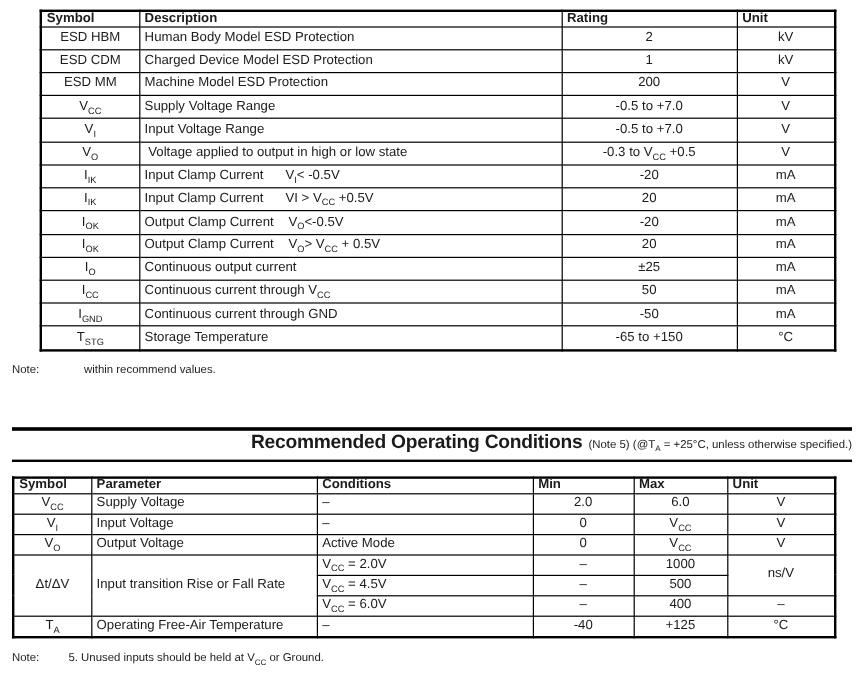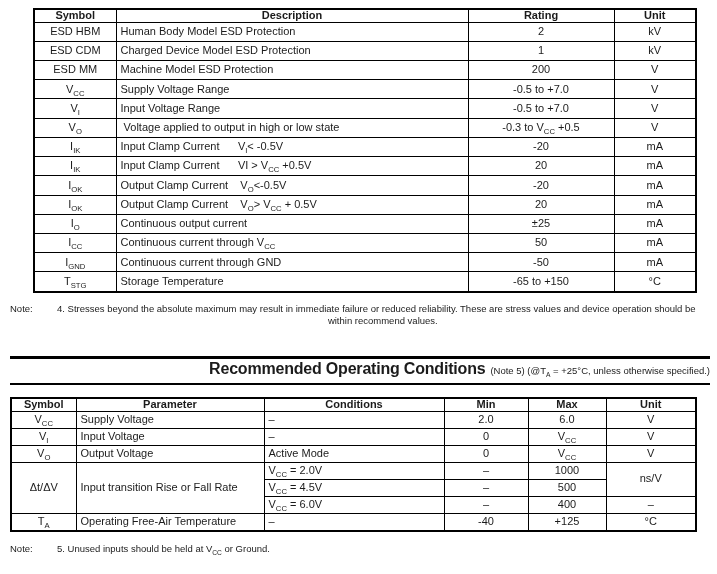--- a/index.html
+++ b/index.html
@@ -3,39 +3,39 @@
 <meta charset="utf-8">
 <style>
   * { margin:0; padding:0; box-sizing:border-box; }
   html,body { width:717px; height:574px; background:#ffffff; overflow:hidden; }
   body { font-family:"Liberation Sans", sans-serif; color:#1b1b1b; position:relative; }
 
   sub { font-size:0.70em; line-height:0; }
 
   table { border-collapse:collapse; table-layout:fixed; position:absolute; background:#fff; }
   td, th { border:1px solid #000; font-size:11px; line-height:1.05; padding:0 4px; overflow:hidden; }
-  th { font-weight:bold; text-align:center; }
+  th { font-weight:bold; text-align:left; }
   .outer { border:2px solid #000; }
 
   .t1 { left:33px; top:8px;  width:662px; height:285px; }
   .t2 { left:10px; top:397px; width:685px; height:135px; }
 
   .c { text-align:center; }
   .l { text-align:left; white-space:pre; }
 
   .rule { position:absolute; left:10px; width:700px; background:#000; }
   .rule-top { top:356px; height:3px; }
   .rule-bottom { top:383px; height:2px; }
 
   .section-header { position:absolute; left:12px; top:360px; width:698px;
                     display:flex; align-items:baseline; gap:5px; white-space:nowrap;justify-content:flex-end; }
   .section-title { font-size:16px; font-weight:bold; letter-spacing:-0.2px; }
   .section-subtitle { font-size:9.5px; }
 
-  .note { position:absolute; font-size:9.5px; line-height:12px; white-space:nowrap;text-align:center; }
+  .note { position:absolute; font-size:9.5px; line-height:12px; white-space:nowrap; }
   .note-label { left:10px; }
   .note-body  { left:57px; }
   .note-line2 { padding-left:13px; }
   .n4 { top:303px; }
   .n5 { top:543px; }
 </style>
 </head>
 <body>
 
 <table class="t1 outer">
@@ -136,21 +136,20 @@
         <td class="c">T<sub>STG</sub></td>
         <td class="l">Storage Temperature</td>
         <td class="c">-65 to +150</td>
         <td class="c">°C</td>
       </tr>
   </tbody>
 </table>
 
 <div class="note note-label n4">Note:</div>
 <div class="note note-body n4">
-  <div>4. Stresses beyond the absolute maximum may result in immediate failure or reduced reliability. These are stress values and device operation should be</div>
   <div class="note-line2">within recommend values.</div>
 </div>
 
 <div class="rule rule-top"></div>
 <div class="section-header">
   <span class="section-title">Recommended Operating Conditions</span>
   <span class="section-subtitle">(Note 5) (@T<sub>A</sub> = +25°C, unless otherwise specified.)</span>
 </div>
 <div class="rule rule-bottom"></div>
 

